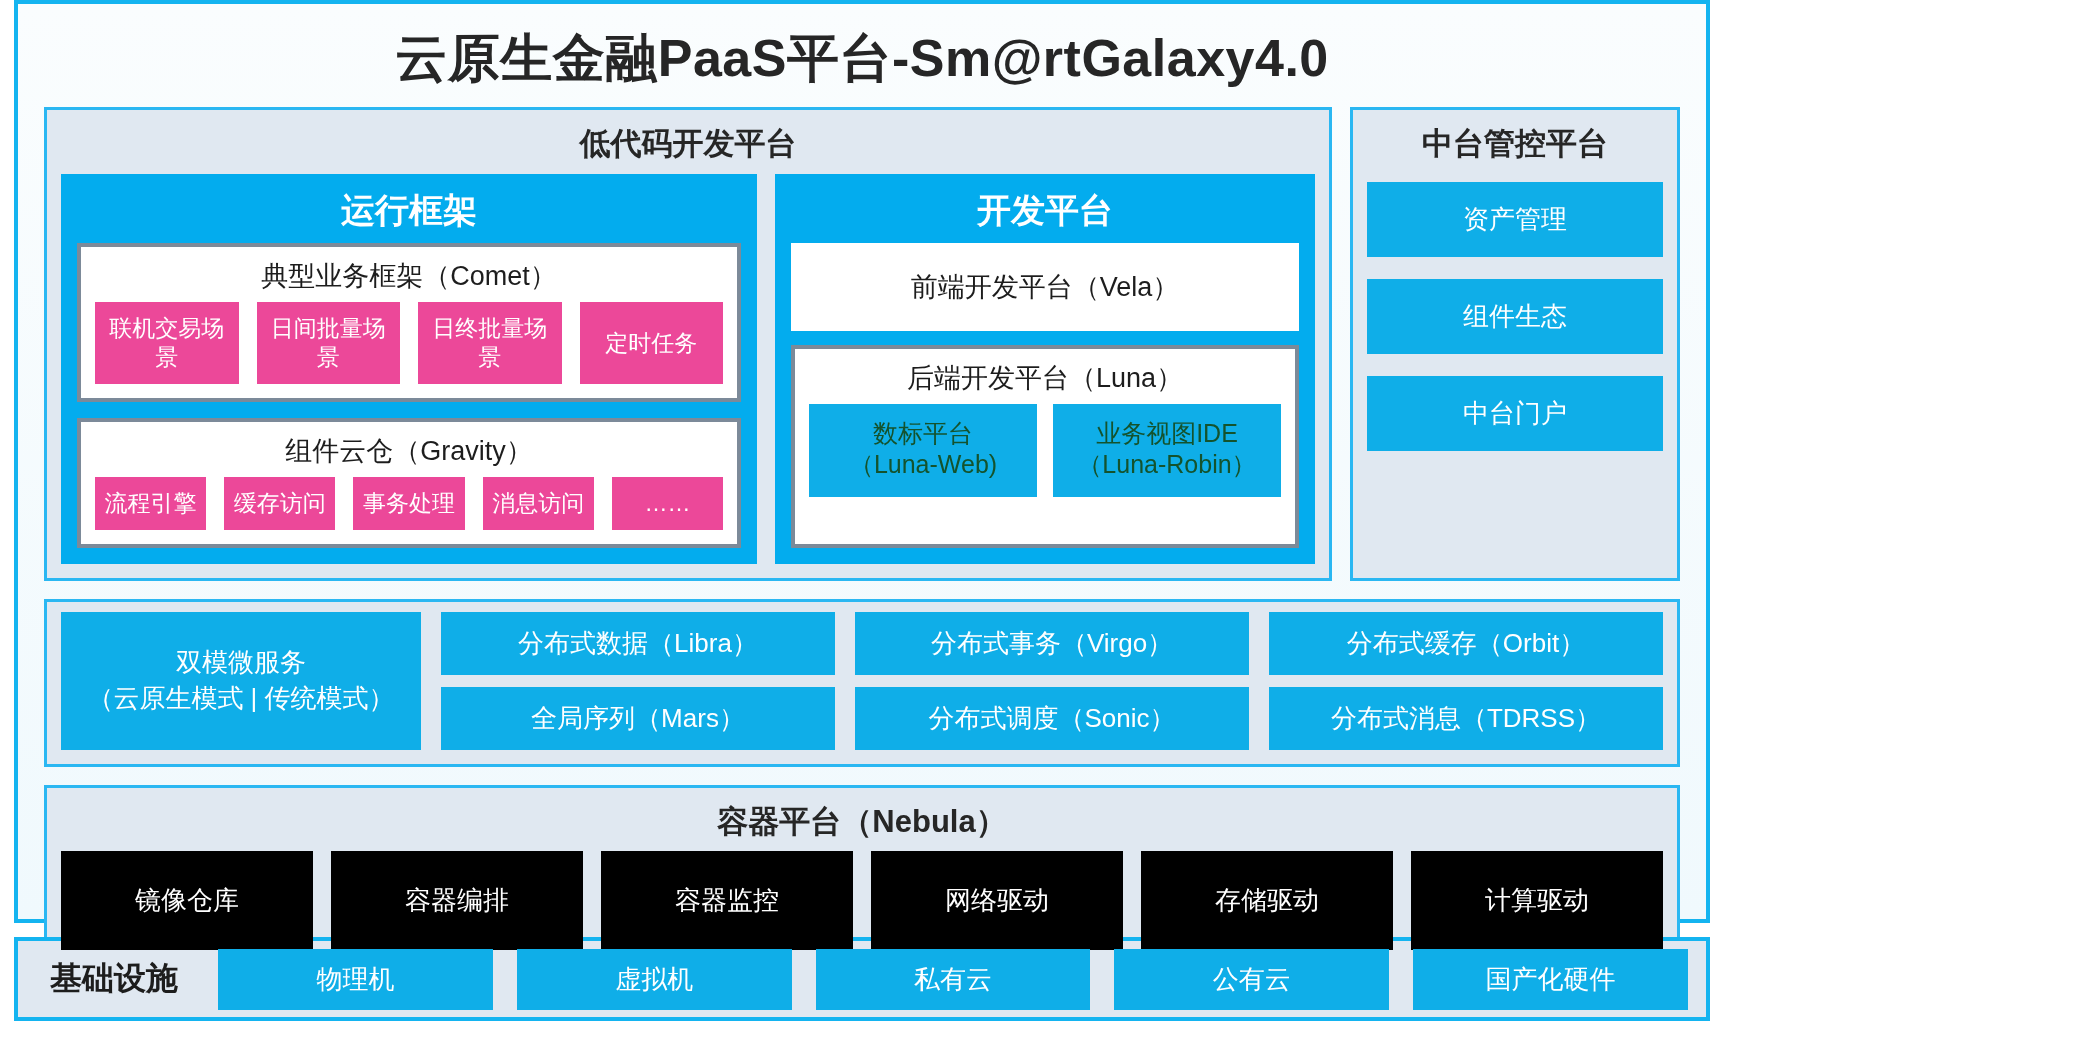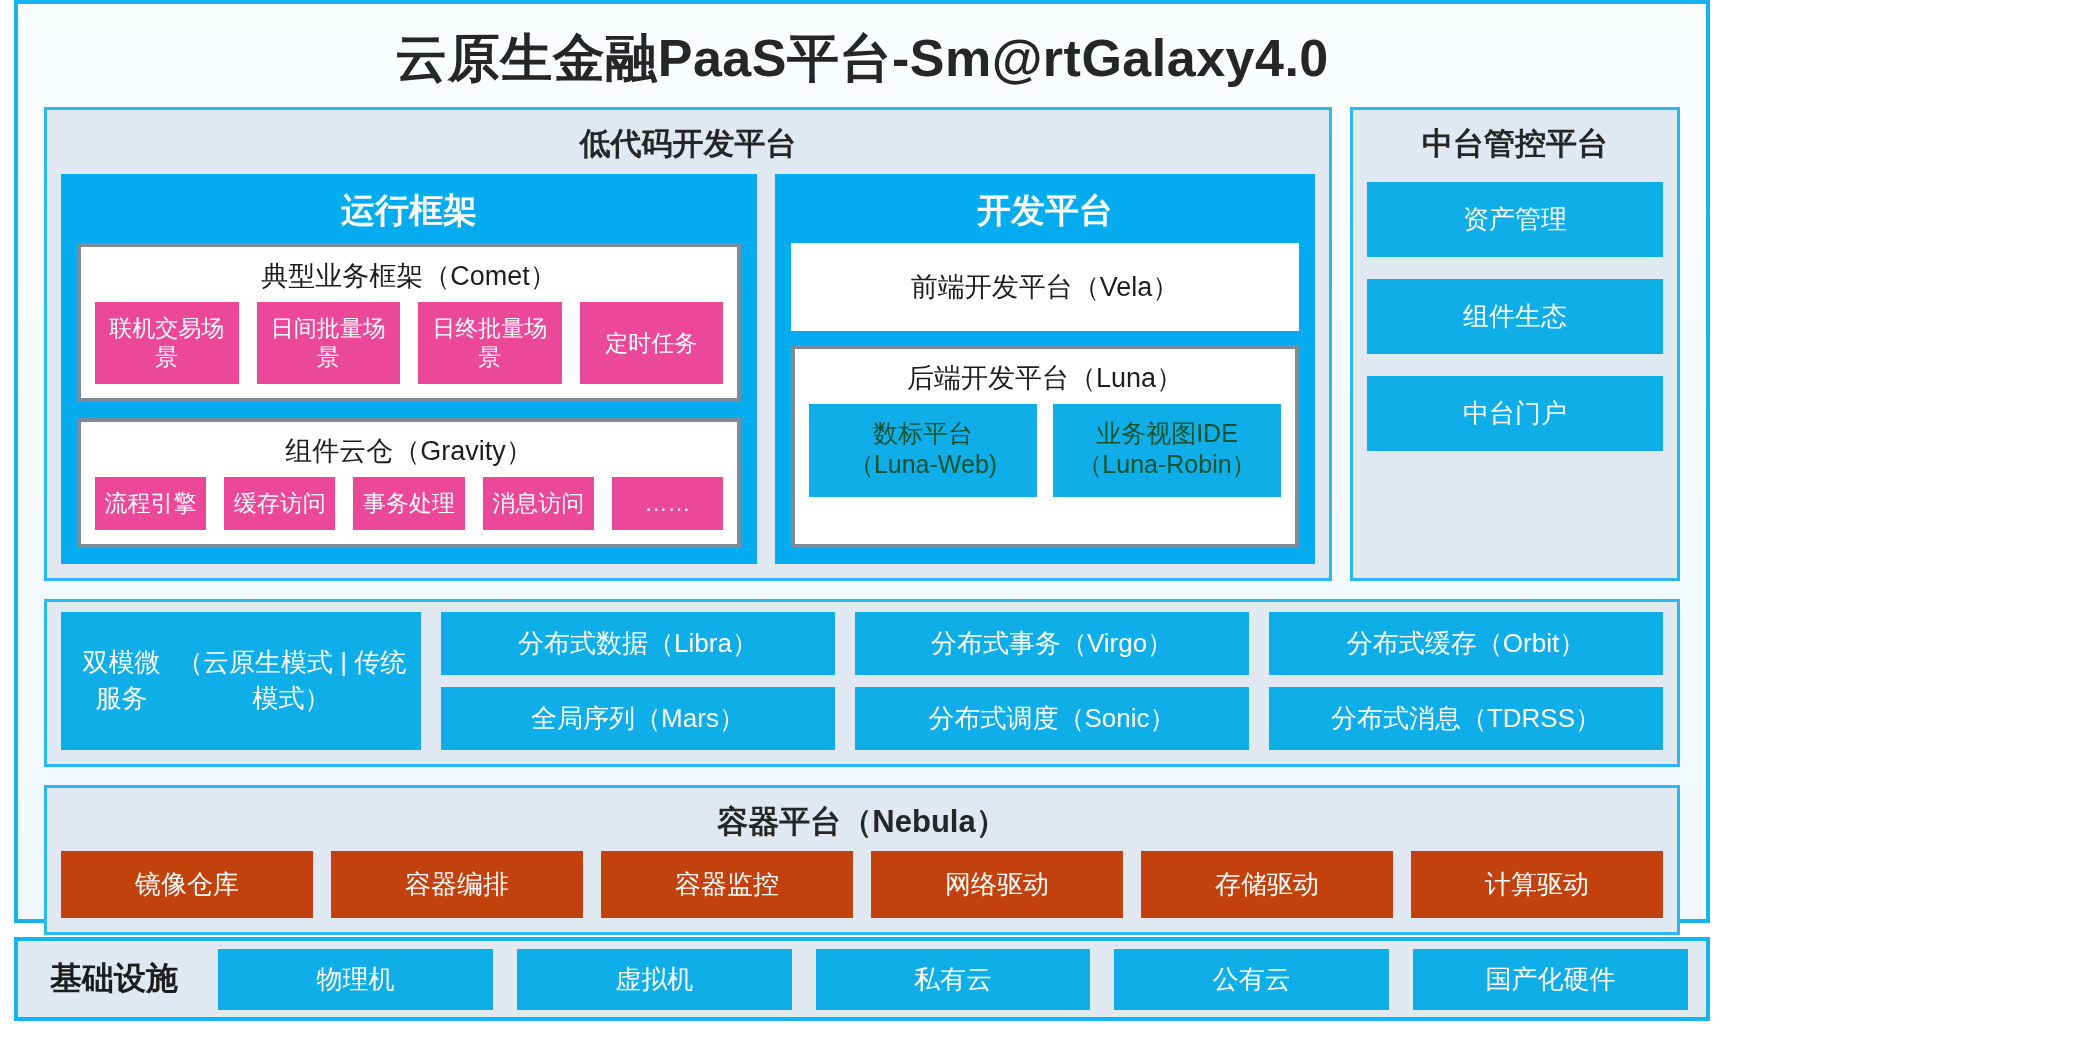--- a/index.html
+++ b/index.html
@@ -117,36 +117,36 @@
   .ctrl-item{
     background:#0FAEE8;color:#ffffff;font-size:26px;text-align:center;
     padding:20px 6px;box-sizing:border-box;
   }
 
   
   .dist{margin-top:18px;}
   .dist-body{display:flex;gap:20px;}
   .dist-big{
     width:360px;flex:0 0 360px;background:#0FAEE8;color:#fff;
-    font-size:26px;text-align:center;display:flex;flex-direction:row;
+    font-size:26px;text-align:center;display:flex;flex-direction:column;
     align-items:center;justify-content:center;line-height:1.35;box-sizing:border-box;
     padding:10px;
   }
   .dist-col{flex:1 1 0;display:flex;flex-direction:column;gap:12px;}
   .dist-cell{
     background:#0FAEE8;color:#ffffff;font-size:26px;text-align:center;
     padding:14px 6px;box-sizing:border-box;
   }
 
   
   .cont{margin-top:18px;}
   .cont-chips{display:flex;gap:18px;}
   .cont-chip{
-    flex:1 1 0;background:#c2410c;color:#ffffff;font-size:26px;
-    text-align:center;padding:16px 6px;box-sizing:border-box;
+    flex:1 1 0;background:#000000;color:#ffffff;font-size:26px;
+    text-align:center;padding:32px 6px;box-sizing:border-box;
   }
 
   
   .infra{
     box-sizing:border-box;
     border:4px solid #14B4F0;
     background:#E0E8F1;
     margin-top:14px;
     height:84px;
     display:flex;align-items:center;

